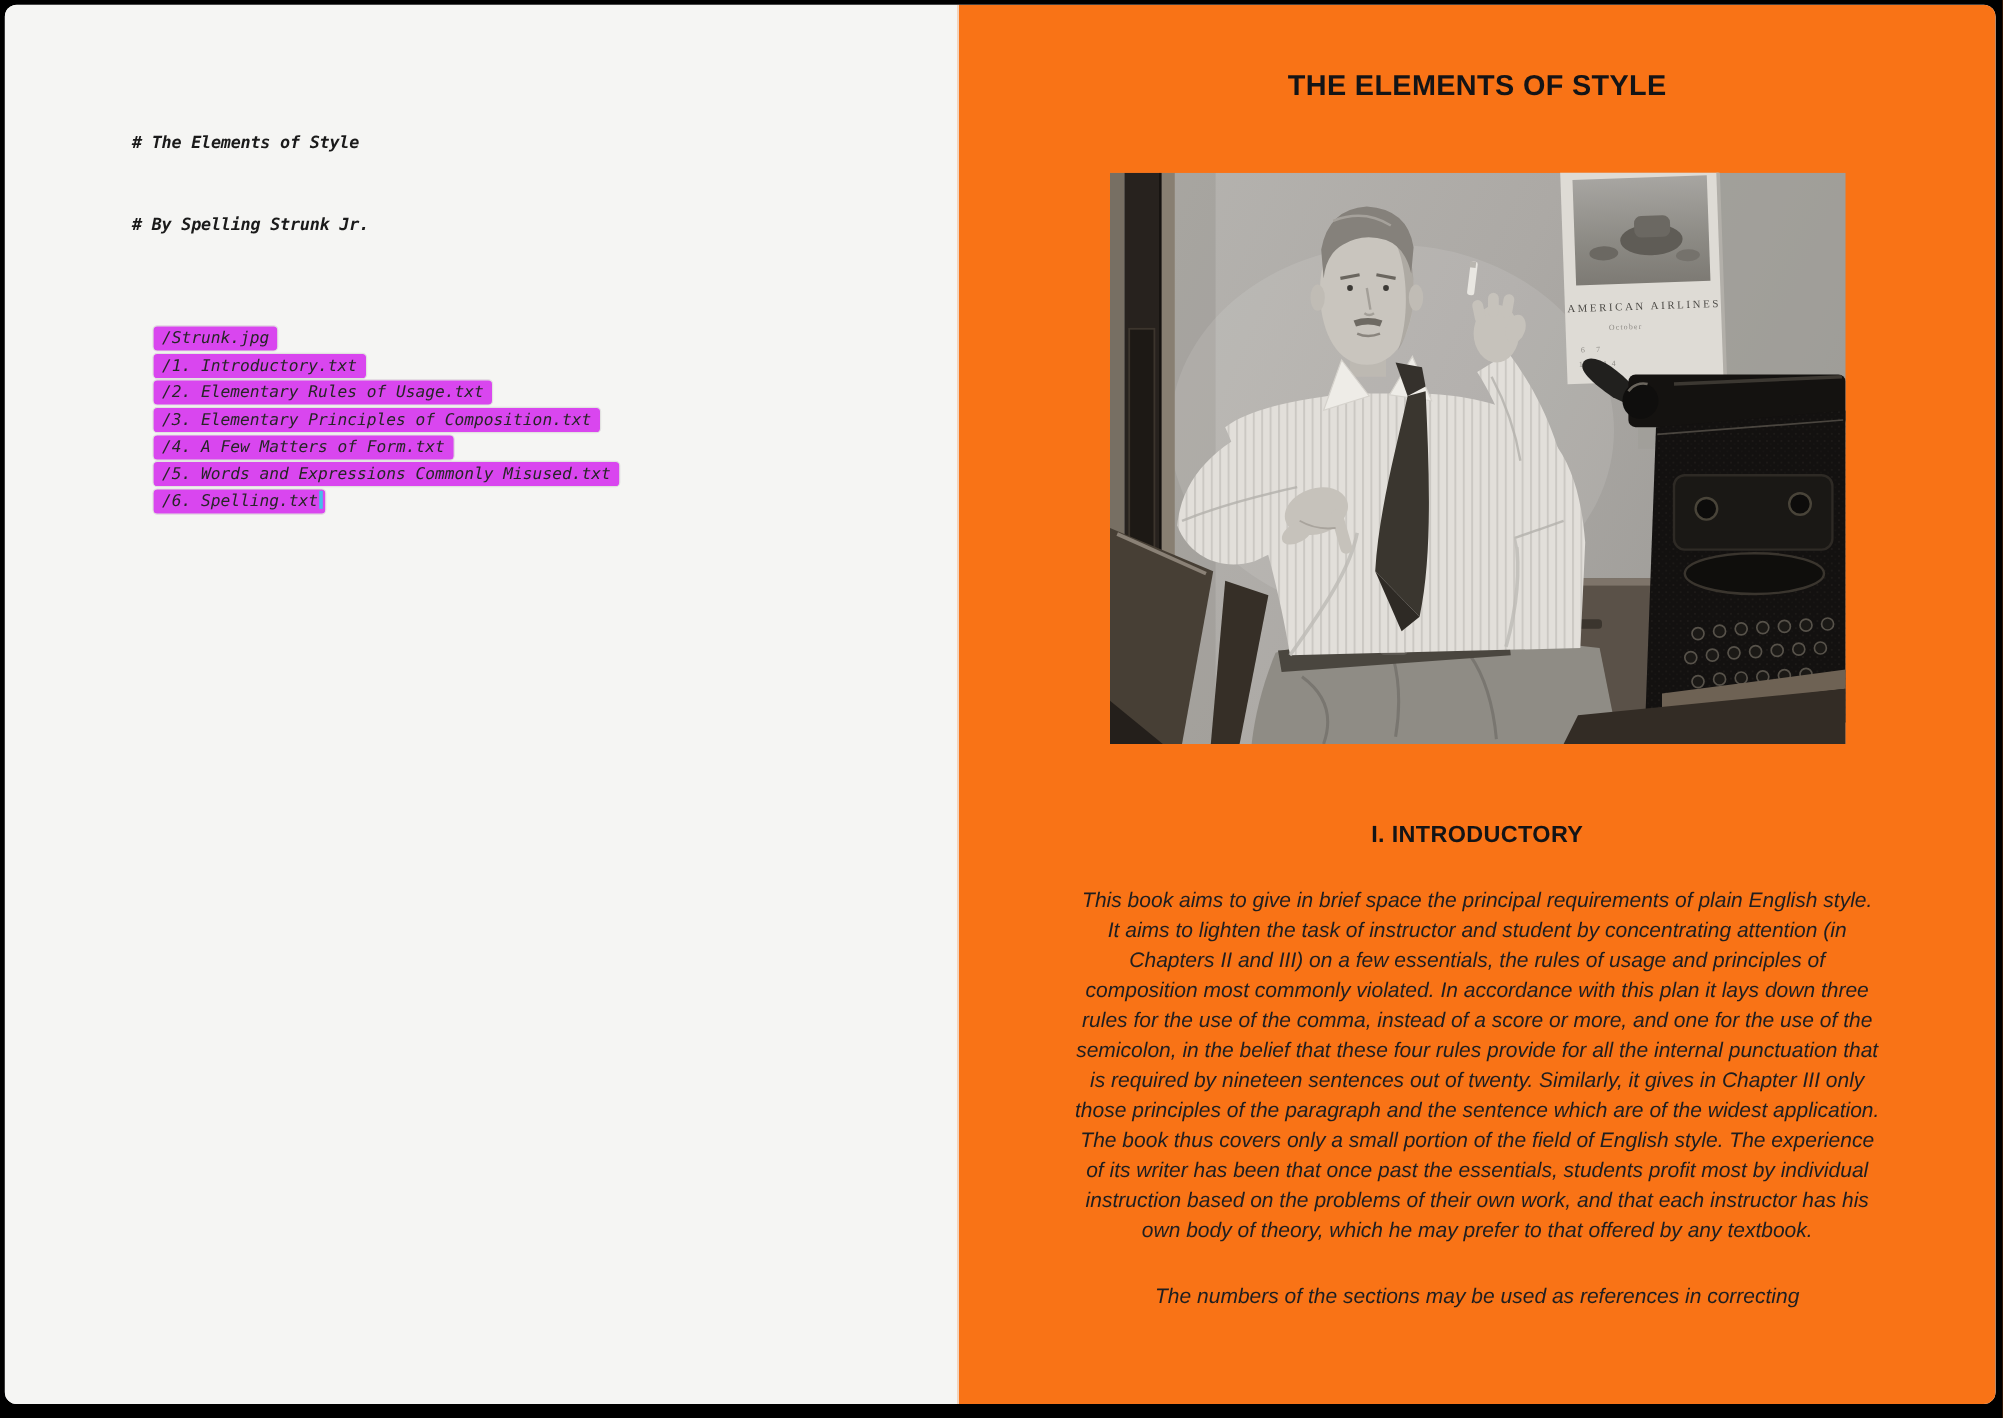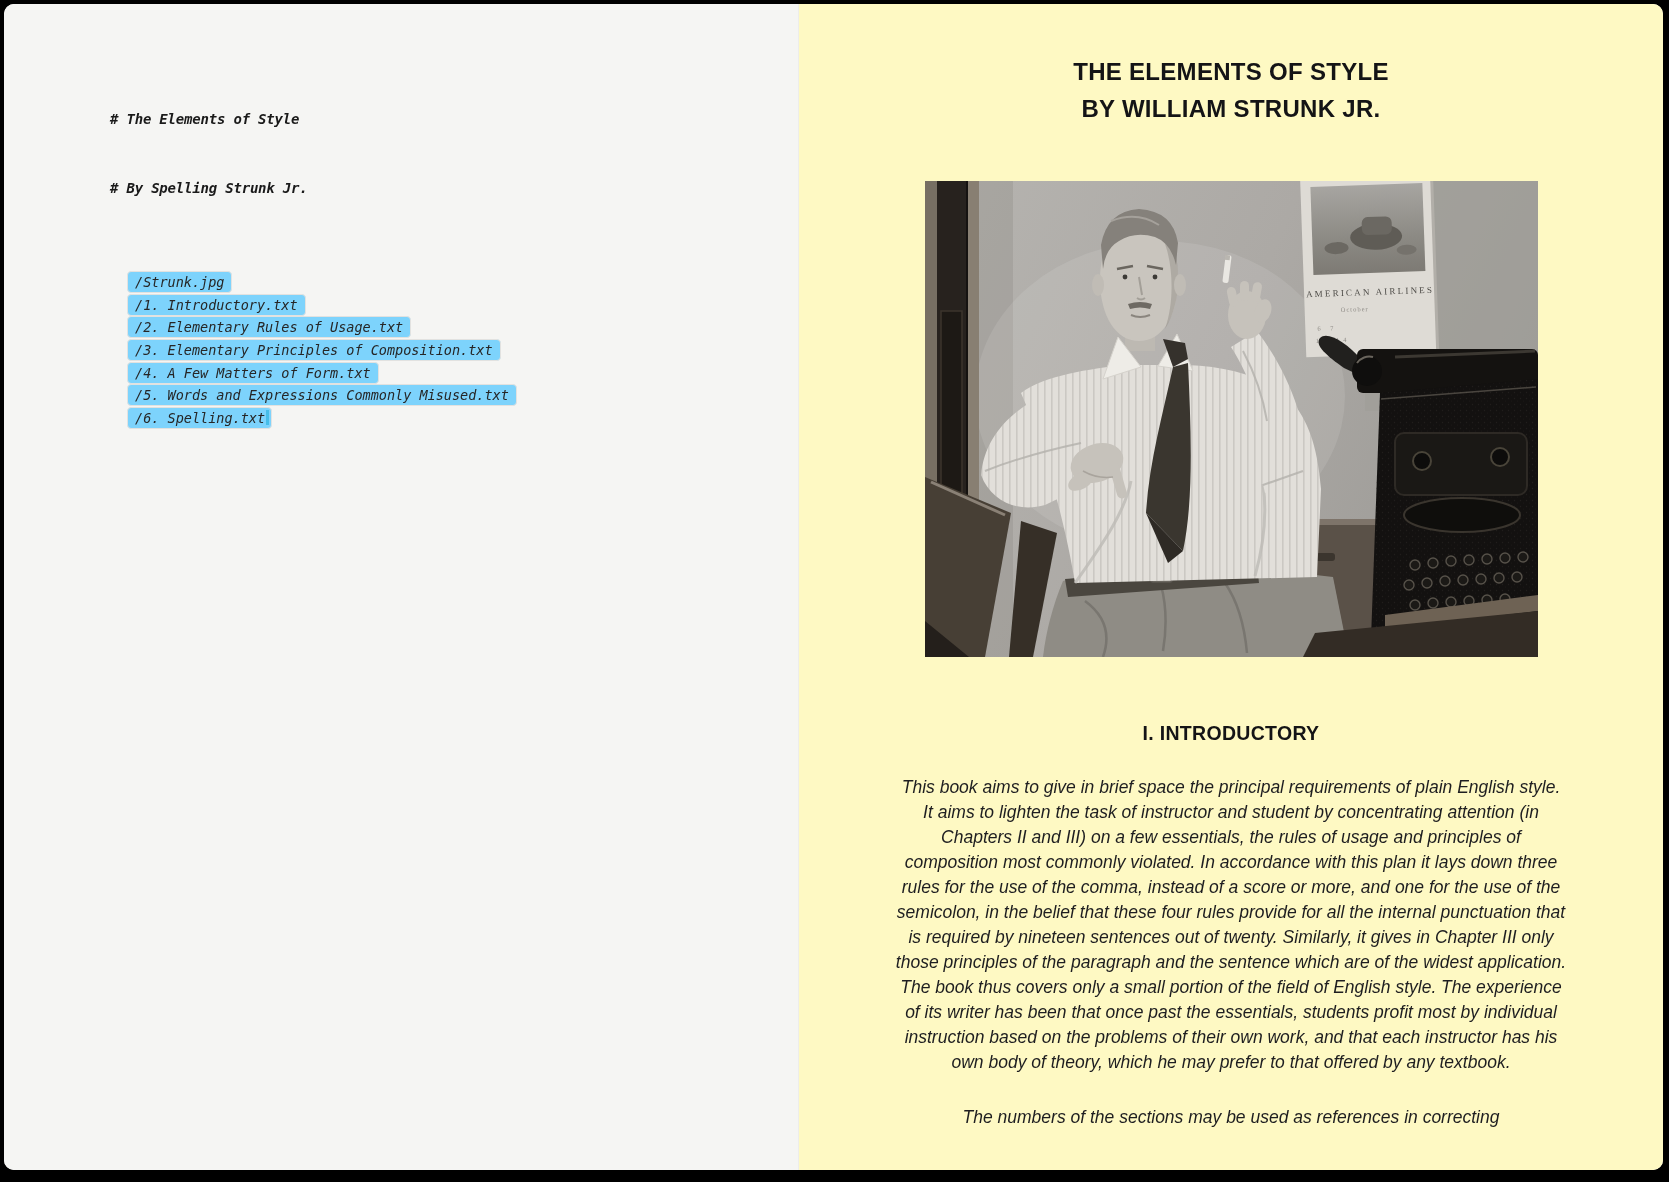--- a/index.html
+++ b/index.html
@@ -17,31 +17,31 @@
   }
   .editor-inner{
     position:absolute;left:106px;top:58px;
     font-family:"DejaVu Sans Mono","Liberation Mono",monospace;
     font-size:14px;line-height:23px;color:#1a1a1a;white-space:pre;font-style:italic;
   }
   .md-heading{font-weight:bold;letter-spacing:-0.2px;}
   .chip-list{margin:25px 0 0 17px;}
   .chip-row{margin-bottom:1px;height:21.7px;}
   .chip{
-    display:inline-block;background:#7dd3fc;border:1px solid #e2e2e0;border-radius:4px;
+    display:inline-block;background:#d946ef;border:1px solid #e2e2e0;border-radius:4px;
     padding:0 7px;font-size:13.5px;line-height:20px;color:#262626;font-weight:normal;
     white-space:pre;
   }
   .caret{
     display:inline-block;width:3px;height:15px;background:#46bde8;
     vertical-align:-2px;margin:0 -5px 0 1px;
   }
   
   .preview-pane{
-    flex:1;background:#fef9c3;border-left:1px solid #ededeb;position:relative;overflow:hidden;
+    flex:1;background:#f97316;border-left:1px solid #ededeb;position:relative;overflow:hidden;
   }
   .preview-inner{
     width:672px;margin:0 auto;padding-top:49px;color:#1e1e20;
   }
   .doc-title{
     text-align:center;font-size:24px;font-weight:700;line-height:37px;
     color:#141416;letter-spacing:0.3px;
   }
   .photo-wrap{width:613px;height:476px;margin:54px auto 0;}
   .photo-wrap svg{display:block;}
@@ -69,21 +69,20 @@
     <div class="editor-inner">
       <div class="md-heading"># The Elements of Style</div>
       <div class="md-heading"># By Spelling Strunk Jr.</div>
       <div class="chip-list"><div class="chip-row"><span class="chip">/Strunk.jpg</span></div><div class="chip-row"><span class="chip">/1. Introductory.txt</span></div><div class="chip-row"><span class="chip">/2. Elementary Rules of Usage.txt</span></div><div class="chip-row"><span class="chip">/3. Elementary Principles of Composition.txt</span></div><div class="chip-row"><span class="chip">/4. A Few Matters of Form.txt</span></div><div class="chip-row"><span class="chip">/5. Words and Expressions Commonly Misused.txt</span></div><div class="chip-row"><span class="chip">/6. Spelling.txt<span class="caret" style="background: rgb(70, 189, 232);"></span></span></div></div>
     </div>
   </div>
 
   <div class="preview-pane">
     <div class="preview-inner">
       <div class="doc-title">THE ELEMENTS OF STYLE</div>
-      <div class="doc-title">BY WILLIAM STRUNK JR.</div>
 
       <div class="photo-wrap">
         <svg width="613" height="476" viewBox="0 0 613 476">
           <defs>
             <linearGradient id="wallGrad" x1="0" y1="0" x2="1" y2="0.35">
               <stop offset="0" stop-color="#b6b4b0"></stop>
               <stop offset="0.55" stop-color="#aca9a5"></stop>
               <stop offset="1" stop-color="#9e9c98"></stop>
             </linearGradient>
             <linearGradient id="sceneGrad" x1="0" y1="0" x2="0" y2="1">

